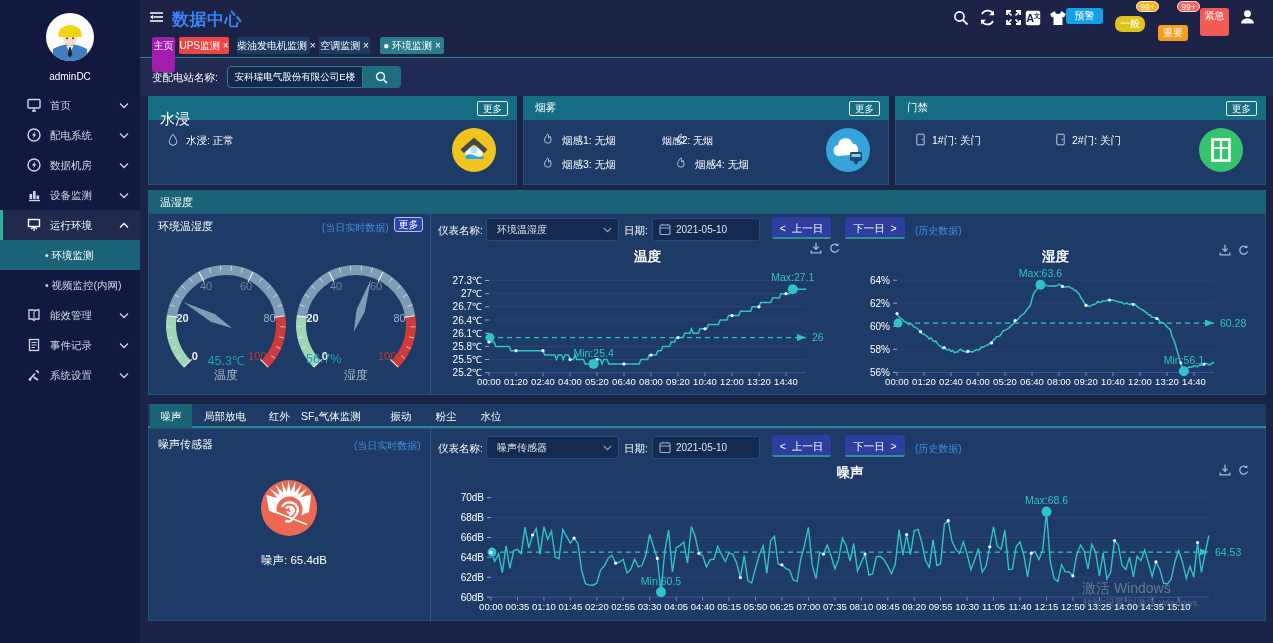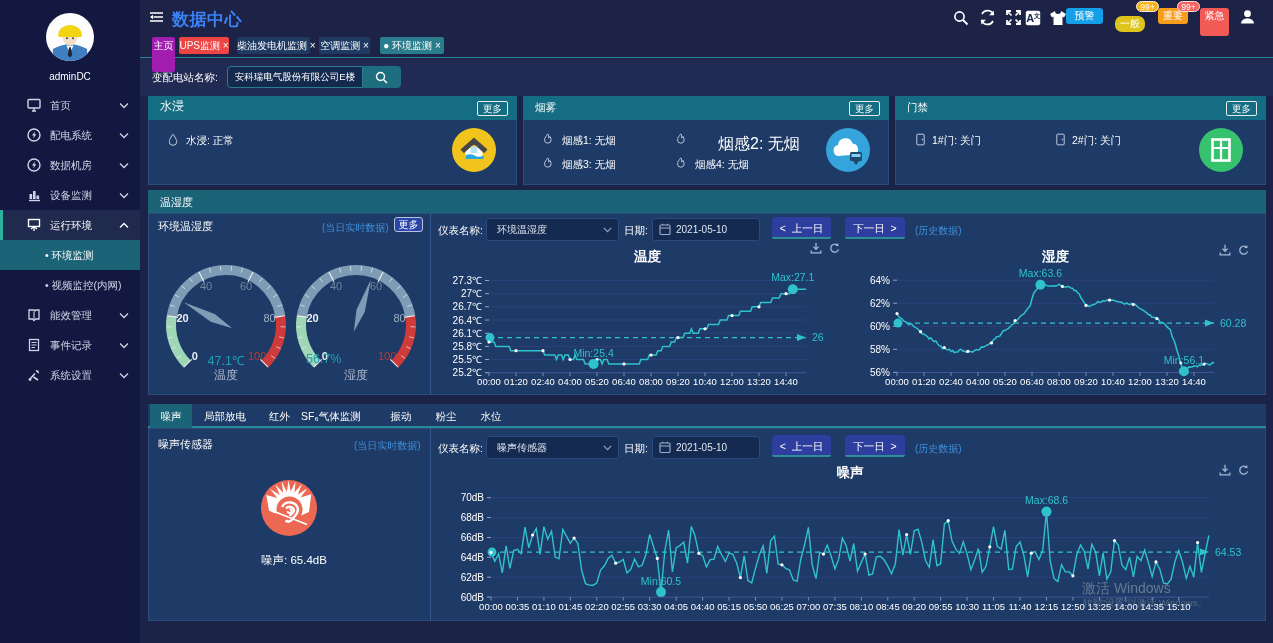--- a/index.html
+++ b/index.html
@@ -123,21 +123,21 @@
 <svg style="position:absolute;left:1025px;top:10px" width="16" height="16" viewBox="0 0 16 16">
     <rect x="0.8" y="0.8" width="14.4" height="14.4" rx="2" fill="#ffffff"></rect>
     <text x="5.2" y="12" font-size="11" font-weight="bold" fill="#182448" text-anchor="middle" font-family="Liberation Sans">A</text>
     <text x="12" y="7.5" font-size="6.5" font-weight="bold" fill="#182448" text-anchor="middle" font-family="Liberation Sans">文</text>
   </svg>
 <svg style="position:absolute;left:1049px;top:10px" width="18" height="16" viewBox="0 0 18 16">
     <path d="M6 1 L1 4 L3 7.5 L4.5 6.5 V15 h9 V6.5 L15 7.5 L17 4 L12 1 A3 3 0 0 1 6 1 z" fill="#ffffff"></path>
   </svg>
 <div class="abs" style="left:1066px;top:8px;width:37px;height:16px;background:#14a0e8;border-radius:3px;color:#fff;font-size:10px;text-align:center;line-height:16px;white-space:nowrap">预警</div>
 <div class="abs" style="left:1115px;top:16px;width:30px;height:16px;background:#dec51d;border-radius:7px;color:#fff;font-size:10px;text-align:center;line-height:16px;white-space:nowrap">一般</div>
-<div class="abs" style="left:1158px;top:8px;width:30px;height:16px;background:#f89c1c;border-radius:3px;color:#fff;font-size:10px;text-align:center;line-height:16px;white-space:nowrap">重要</div>
+<div class="abs" style="left:1158px;top:25px;width:30px;height:16px;background:#f89c1c;border-radius:3px;color:#fff;font-size:10px;text-align:center;line-height:16px;white-space:nowrap">重要</div>
 <div class="abs" style="left:1200px;top:8px;width:29px;height:28px;background:#f25a55;border-radius:3px;color:#fff;font-size:10px;text-align:center;line-height:16px;white-space:nowrap">紧急</div>
 <div class="abs" style="left:1136px;top:1px;width:23px;height:11px;background:#fbb217;border:1px solid #f8f0e0;border-radius:7px;color:#fff;font-size:8.5px;text-align:center;line-height:10px">99+</div>
 <div class="abs" style="left:1177px;top:1px;width:23px;height:11px;background:#fa625f;border:1px solid #f8e0e0;border-radius:7px;color:#fff;font-size:8.5px;text-align:center;line-height:10px">99+</div>
 <svg style="position:absolute;left:1240px;top:9px" width="15" height="15" viewBox="0 0 15 15">
     <circle cx="7.5" cy="4.7" r="3.4" fill="#ffffff"></circle>
     <path d="M1 14.5 a6.5 5.2 0 0 1 13 0 z" fill="#ffffff"></path>
   </svg>
 <div class="abs" style="left:152px;top:37px;width:23px;height:35px;background:#a21caf;color:#fff;font-size:10px;text-align:center;line-height:17px;border-radius:2px;white-space:nowrap">主页</div>
 <div class="abs" style="left:179px;top:37px;width:50px;height:17px;background:#ef4444;color:#fff;font-size:10px;text-align:center;line-height:17px;border-radius:2px;white-space:nowrap">UPS监测 ×</div>
 <div class="abs" style="left:237px;top:37px;width:73px;height:17px;background:#1e3a63;color:#fff;font-size:10px;text-align:center;line-height:17px;border-radius:2px;white-space:nowrap">柴油发电机监测 ×</div>
@@ -145,21 +145,21 @@
 <div class="abs" style="left:380px;top:37px;width:64px;height:17px;background:#2a7d8c;color:#fff;font-size:10px;text-align:center;line-height:17px;border-radius:2px;white-space:nowrap">● 环境监测 ×</div>
 <div class="abs" style="left:152px;top:71px;color:#fff;font-size:10.5px">变配电站名称:</div>
 <div class="abs" style="left:227px;top:66px;width:136px;height:22px;background:#14294e;border:1px solid #2a7d8c;border-radius:4px 0 0 4px;color:#fff;font-size:9.5px;text-align:center;line-height:20px;white-space:nowrap">安科瑞电气股份有限公司E楼</div>
 <div class="abs" style="left:363px;top:66px;width:38px;height:22px;background:#1e6e80;border-radius:0 4px 4px 0"></div>
 <svg style="position:absolute;left:375px;top:71px" width="13" height="13" viewBox="0 0 13 13">
     <circle cx="5.5" cy="5.5" r="4" fill="none" stroke="#fff" stroke-width="1.4"></circle>
     <path d="M8.5 8.5 L12 12" stroke="#fff" stroke-width="1.5"></path>
   </svg>
 <div class="abs" style="left:148px;top:96px;width:369px;height:89px;background:#1e3a66;border:1px solid #2b4d7d"></div>
 <div class="abs panelhead" style="left:148px;top:96px;width:369px;height:24px">
-    <span style="position:absolute;left:12px;top:2px;font-size:12px">水浸</span>
+    <span style="position:absolute;left:12px;top:14px;font-size:15px">水浸</span>
     <span class="more">更多</span>
   </div>
 <div class="abs" style="left:523px;top:96px;width:366px;height:89px;background:#1e3a66;border:1px solid #2b4d7d"></div>
 <div class="abs panelhead" style="left:523px;top:96px;width:366px;height:24px">
     <span style="position:absolute;left:12px;top:5px;font-size:10.5px">烟雾</span>
     <span class="more">更多</span>
   </div>
 <div class="abs" style="left:895px;top:96px;width:371px;height:89px;background:#1e3a66;border:1px solid #2b4d7d"></div>
 <div class="abs panelhead" style="left:895px;top:96px;width:371px;height:24px">
     <span style="position:absolute;left:12px;top:5px;font-size:10.5px">门禁</span>
@@ -176,21 +176,21 @@
     <rect x="18.6" y="18.5" width="6.8" height="6.5" fill="#b5e0f5"></rect>
     <path d="M13.5 27.5 q4.5 -2.6 9 0 q4.5 2.6 9 0 V31 h-18 z" fill="#29a8e0"></path>
   </svg>
 <svg style="position:absolute;left:543px;top:132px" width="10" height="13" viewBox="0 0 13 15">
     <path d="M6.2 1.5 C4 4.5 2 6.5 2 9.3 a4.3 4.3 0 0 0 8.6 0 C10.6 7.6 9.8 6 9 4.8 C8.6 6 8 6.6 7.4 7 C7.8 5.2 7.2 3 6.2 1.5 z" fill="none" stroke="#c6cede" stroke-width="1.2"></path>
   </svg>
 <div class="abs" style="left:562px;top:134px;color:#fff;font-size:10.5px;white-space:nowrap">烟感1: 无烟</div>
 <svg style="position:absolute;left:676px;top:132px" width="10" height="13" viewBox="0 0 13 15">
     <path d="M6.2 1.5 C4 4.5 2 6.5 2 9.3 a4.3 4.3 0 0 0 8.6 0 C10.6 7.6 9.8 6 9 4.8 C8.6 6 8 6.6 7.4 7 C7.8 5.2 7.2 3 6.2 1.5 z" fill="none" stroke="#c6cede" stroke-width="1.2"></path>
   </svg>
-<div class="abs" style="left:718px;top:134px;color:#fff;font-size:16px;white-space:nowrap">烟感2: 无烟</div>
+<div class="abs" style="left:662px;top:134px;color:#fff;font-size:10px;white-space:nowrap">烟感2: 无烟</div>
 <svg style="position:absolute;left:543px;top:156px" width="10" height="13" viewBox="0 0 13 15">
     <path d="M6.2 1.5 C4 4.5 2 6.5 2 9.3 a4.3 4.3 0 0 0 8.6 0 C10.6 7.6 9.8 6 9 4.8 C8.6 6 8 6.6 7.4 7 C7.8 5.2 7.2 3 6.2 1.5 z" fill="none" stroke="#c6cede" stroke-width="1.2"></path>
   </svg>
 <div class="abs" style="left:562px;top:158px;color:#fff;font-size:10.5px;white-space:nowrap">烟感3: 无烟</div>
 <svg style="position:absolute;left:676px;top:156px" width="10" height="13" viewBox="0 0 13 15">
     <path d="M6.2 1.5 C4 4.5 2 6.5 2 9.3 a4.3 4.3 0 0 0 8.6 0 C10.6 7.6 9.8 6 9 4.8 C8.6 6 8 6.6 7.4 7 C7.8 5.2 7.2 3 6.2 1.5 z" fill="none" stroke="#c6cede" stroke-width="1.2"></path>
   </svg>
 <div class="abs" style="left:695px;top:158px;color:#fff;font-size:10.5px;white-space:nowrap">烟感4: 无烟</div>
 <svg style="position:absolute;left:826px;top:128px" width="44" height="44" viewBox="0 0 44 44">
     <circle cx="22" cy="22" r="22" fill="#35a3dc"></circle>
@@ -253,21 +253,21 @@
 <line x1="119.21" y1="103.44" x2="115.08" y2="100.63" stroke="#e9eff3" stroke-width="0.7"></line>
 <line x1="112.07" y1="112.07" x2="104.29" y2="104.29" stroke="#eef3f6" stroke-width="1.1"></line>
 <text x="38.9" y="105.1" fill="#e8edf4" font-size="11" font-weight="bold" text-anchor="middle">0</text>
 <text x="26.5" y="67.1" fill="#e8edf4" font-size="11" font-weight="bold" text-anchor="middle">20</text>
 <text x="50.0" y="34.8" fill="#74869e" font-size="11" font-weight="normal" text-anchor="middle">40</text>
 <text x="90.0" y="34.8" fill="#74869e" font-size="11" font-weight="normal" text-anchor="middle">60</text>
 <text x="113.5" y="67.1" fill="#9fb0c0" font-size="11" font-weight="normal" text-anchor="middle">80</text>
 <text x="101.1" y="105.1" fill="#c0392f" font-size="11" font-weight="normal" text-anchor="middle">100</text>
 <polygon points="27.7,47.3 54.7,66.7 76.2,73.3 58.8,59.1" fill="#7e9cb6"></polygon>
 </svg>
-<div style="position:absolute;left:176px;top:352px;width:100px;text-align:center;color:#1fa0b4;font-size:12.5px">47.1℃</div>
+<div style="position:absolute;left:176px;top:352px;width:100px;text-align:center;color:#1fa0b4;font-size:12.5px">45.3℃</div>
 <div style="position:absolute;left:176px;top:367px;width:100px;text-align:center;color:#aeb9cc;font-size:12px">温度</div>
 <svg style="position:absolute;left:286px;top:255px" width="140" height="140" viewBox="0 0 140 140">
 <path d="M31.11 108.89 A55.0 55.0 0 0 1 15.68 61.40" fill="none" stroke="#9fd6b5" stroke-width="10"></path>
 <path d="M15.68 61.40 A55.0 55.0 0 0 1 124.32 61.40" fill="none" stroke="#7e9cb6" stroke-width="10"></path>
 <path d="M124.32 61.40 A55.0 55.0 0 0 1 108.89 108.89" fill="none" stroke="#cf3b3b" stroke-width="10"></path>
 <line x1="27.93" y1="112.07" x2="35.71" y2="104.29" stroke="#eef3f6" stroke-width="1.1"></line>
 <line x1="20.79" y1="103.44" x2="24.92" y2="100.63" stroke="#e9eff3" stroke-width="0.7"></line>
 <line x1="15.39" y1="93.63" x2="19.98" y2="91.64" stroke="#e9eff3" stroke-width="0.7"></line>
 <line x1="11.93" y1="82.98" x2="16.81" y2="81.89" stroke="#e9eff3" stroke-width="0.7"></line>
 <line x1="10.53" y1="71.87" x2="15.53" y2="71.71" stroke="#e9eff3" stroke-width="0.7"></line>

